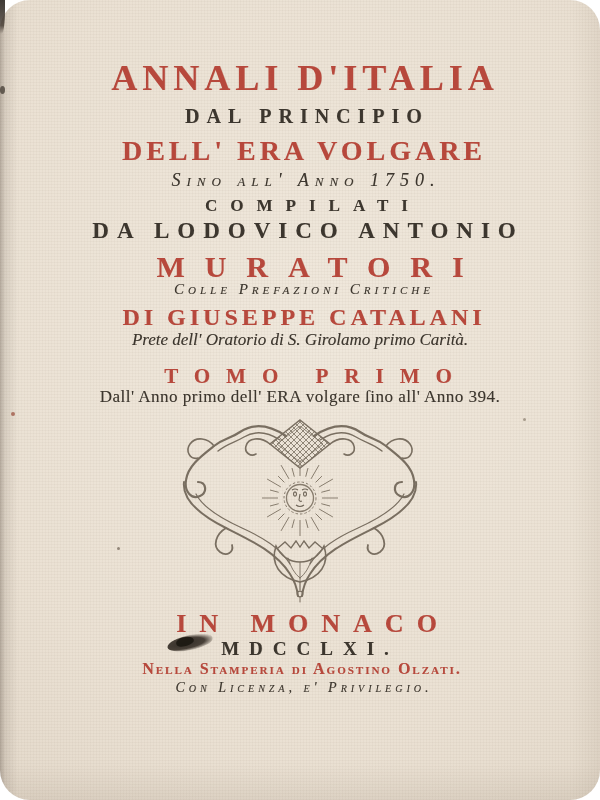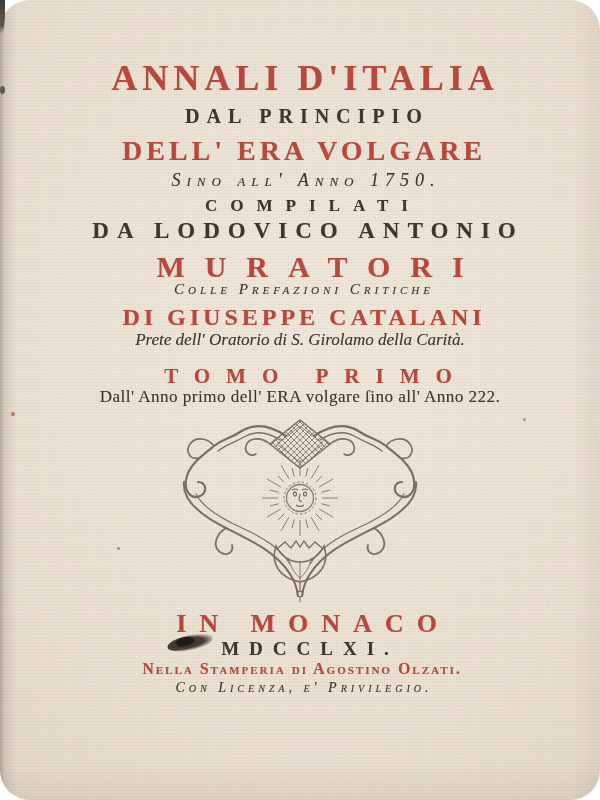--- a/index.html
+++ b/index.html
@@ -79,23 +79,23 @@
 
   <div class="line red caps l-title1">ANNALI D'ITALIA</div>
   <div class="line black caps l-title2">DAL PRINCIPIO</div>
   <div class="line red caps l-title3">DELL' ERA VOLGARE</div>
   <div class="line black ital sc l-range1">Sino all' Anno 1750.</div>
   <div class="line black caps l-comp">COMPILATI</div>
   <div class="line black caps l-author1">DA LODOVICO ANTONIO</div>
   <div class="line red caps l-author2">MURATORI</div>
   <div class="line black ital sc l-pref">Colle Prefazioni Critiche</div>
   <div class="line red caps l-editor">DI GIUSEPPE CATALANI</div>
-  <div class="line black ital l-edtitle">Prete dell' Oratorio di S. Girolamo della Carità.</div>
+  <div class="line black ital l-edtitle">Prete dell' Oratorio di S. Girolamo primo Carità.</div>
   <div class="line red caps l-tomo">TOMO PRIMO</div>
-  <div class="line black l-tomorng">Dall' Anno primo dell' ERA volgare ſino all' Anno 222.</div>
+  <div class="line black l-tomorng">Dall' Anno primo dell' ERA volgare ſino all' Anno 394.</div>
 
   <svg class="ornament" viewBox="0 0 264 190" xmlns="http://www.w3.org/2000/svg">
     <defs>
       <pattern id="lat" width="6" height="6" patternUnits="userSpaceOnUse">
         <path d="M0,0 L6,6 M6,0 L0,6" stroke="#6a5f51" stroke-width="0.8"></path>
       </pattern>
     </defs>
 
     <g>
       <polygon points="132,4 162,28 132,52 102,28" fill="url(#lat)" stroke="#6a5f51" stroke-width="1.5"></polygon>

